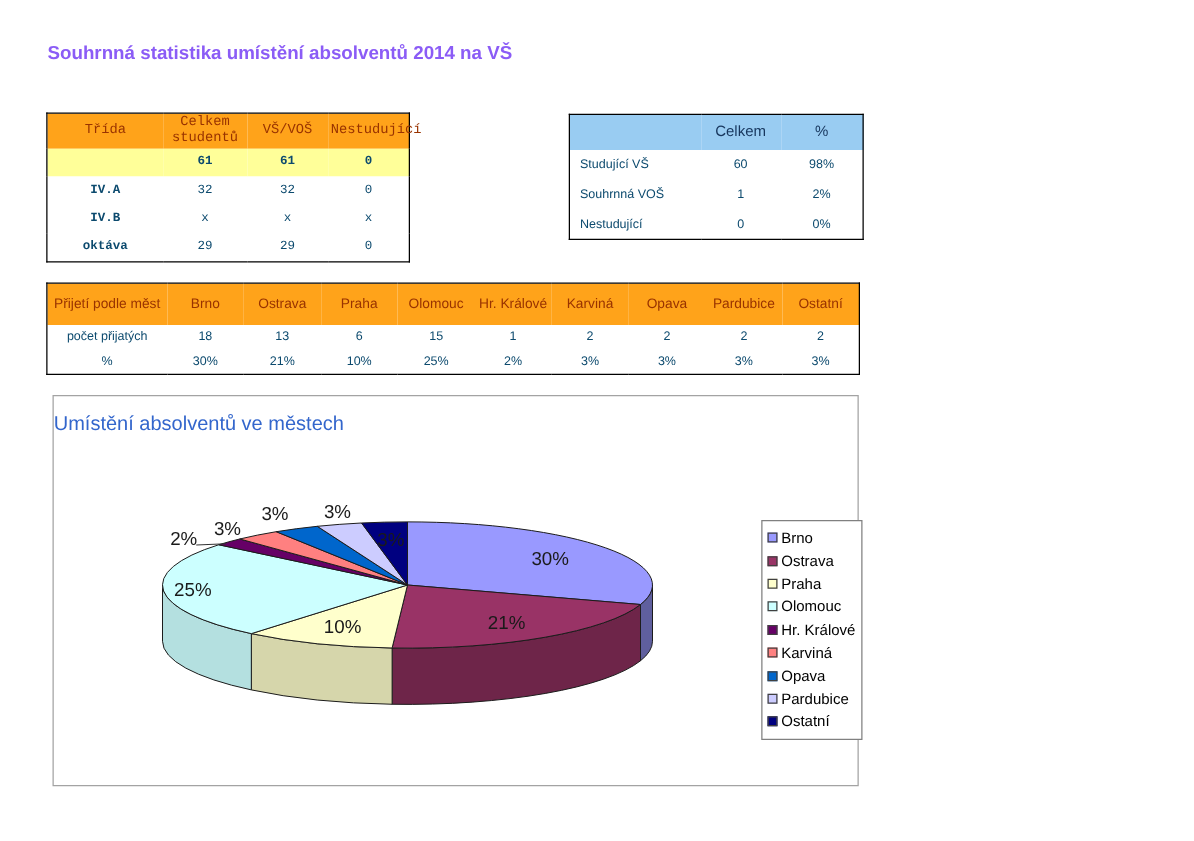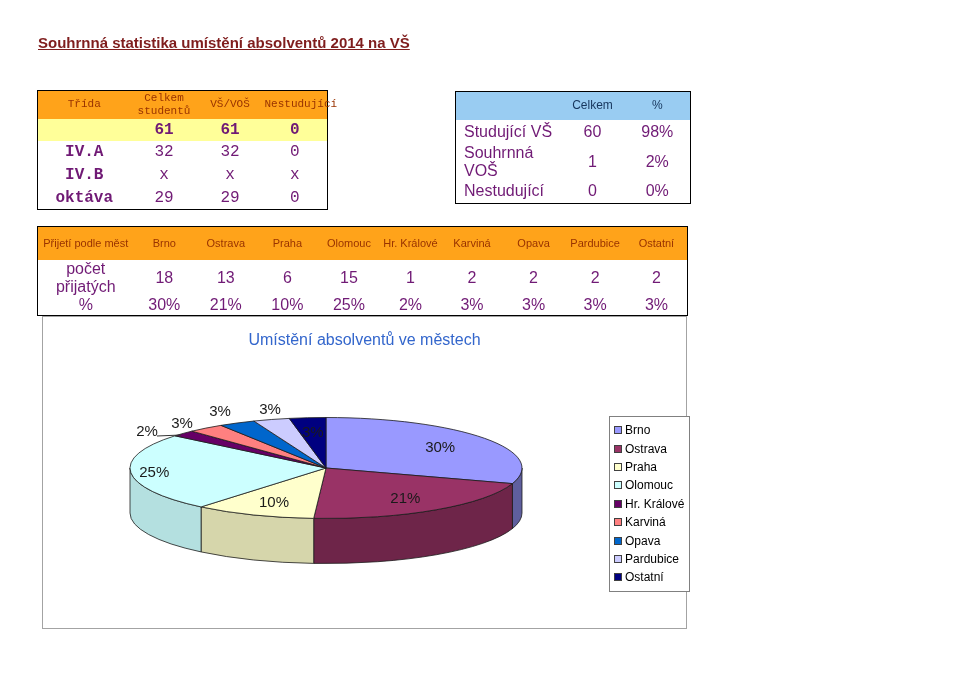--- a/index.html
+++ b/index.html
@@ -10,31 +10,31 @@
     --accent-blue-header-text:#17365D;
     --chart-title-blue:#3366CC;
   }
   *{box-sizing:border-box;}
   html,body{margin:0;padding:0;background:#fff;}
   #page{
     position:relative;width:955px;height:673px;background:#fff;
     font-family:"Liberation Sans",sans-serif;color:#1a1a1a;overflow:hidden;
   }
   .page-title{
-    position:absolute;left:38px;top:34px;font-size:15px;font-weight:700;color:#7f1d1d;text-decoration:underline;
+    position:absolute;left:38px;top:34px;font-size:15px;font-weight:700;color:#8b5cf6;
   }
   table{border-collapse:collapse;table-layout:fixed;}
   .data-table{position:absolute;border:1px solid #000;background:#fff;}
   .data-table th{
     background:var(--accent-orange);color:var(--accent-orange-text);
     font-size:11px;font-weight:400;text-align:center;vertical-align:middle;
     line-height:1.15;padding:0 2px;
   }
   .data-table td{
-    font-size:16px;text-align:center;vertical-align:middle;color:#701a75;padding:0 2px;
+    font-size:10px;text-align:center;vertical-align:middle;color:#0c4a6e;padding:0 2px;
   }
   
   #class-table{left:37px;top:90px;width:290px;font-family:Liberation Mono, monospace;}
   #class-table th{height:28px;}
   #class-table td{height:23px;}
   #class-table tr.highlight td{background:var(--highlight-yellow);font-weight:700;height:22px;}
   #class-table td.rowlabel{font-weight:700;}
   
   #summary-table{left:455px;top:91px;width:235px;border-radius:22px;}
   #summary-table th{
@@ -46,21 +46,21 @@
   
   #cities-table{left:37px;top:226px;width:651px;}
   #cities-table th{height:33px;}
   #cities-table td{height:20px;margin-top:36px;}
   
   #chart-box{
     position:absolute;left:42px;top:316px;width:645px;height:313px;
     border:1px solid #A3A3A3;background:#fff;
   }
   .chart-title{
-    position:absolute;left:0;top:14px;width:100%;text-align:center;
+    position:absolute;left:0;top:14px;width:100%;text-align:left;
     color:var(--chart-title-blue);font-size:16px;
   }
   #pie-svg{position:absolute;left:0;top:0;}
   .legend{
     position:absolute;left:566px;top:99px;width:81px;background:#fff;
     border:1px solid #808080;padding:4px 2px 4px 4px;
   }
   .legend-item{display:flex;align-items:center;height:18.4px;font-size:12px;color:#000;white-space:nowrap;}
   .legend-swatch{width:8px;height:8px;border:1px solid #404040;margin-right:3px;flex:0 0 auto;}
 </style>

